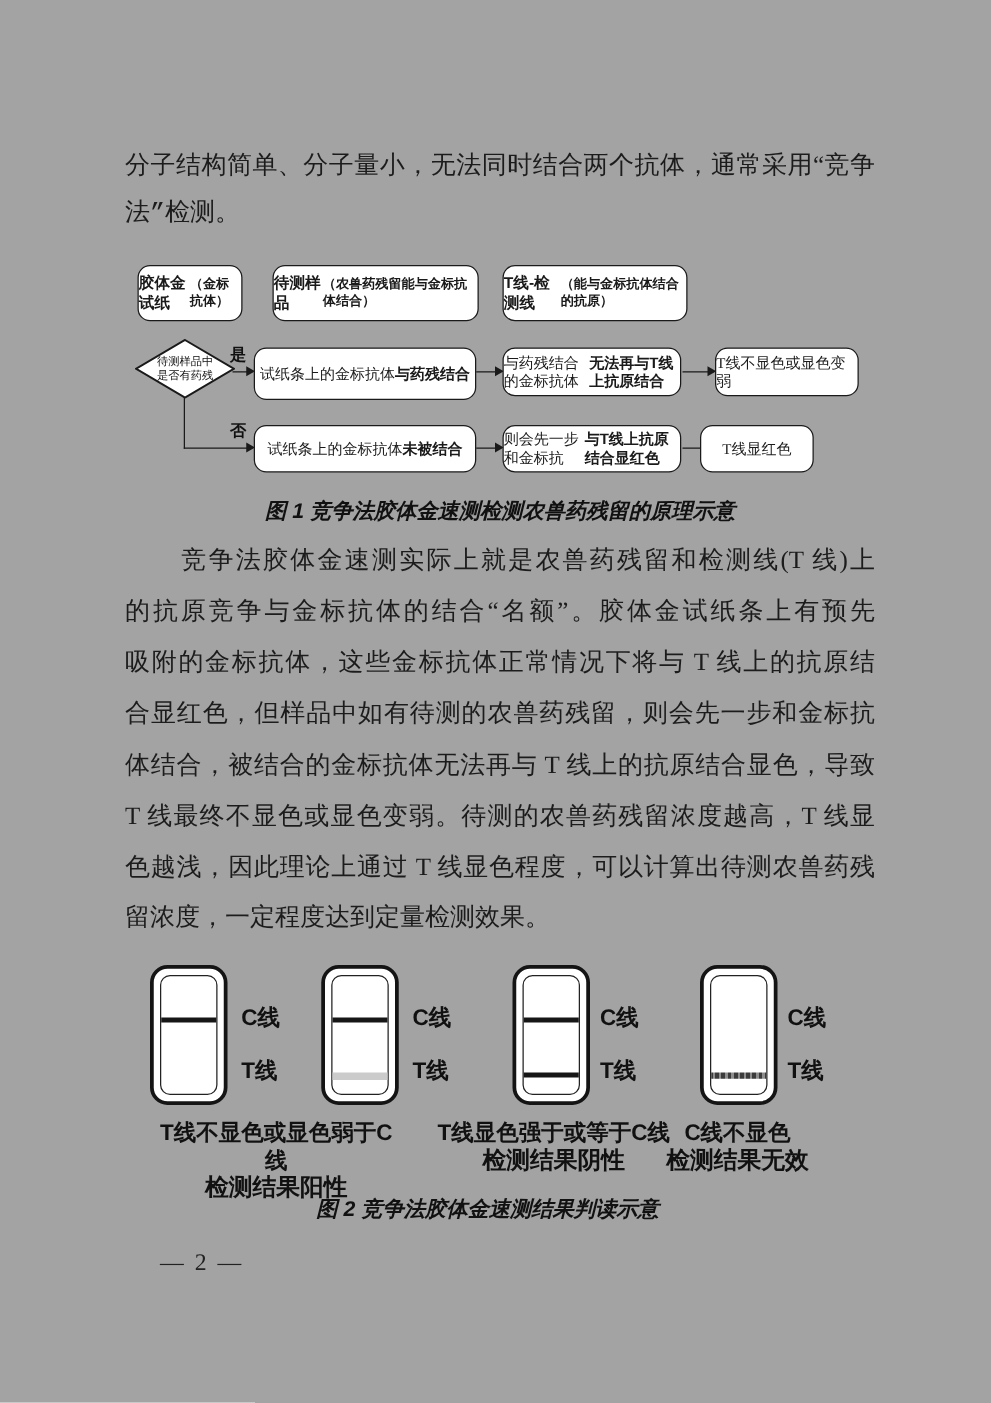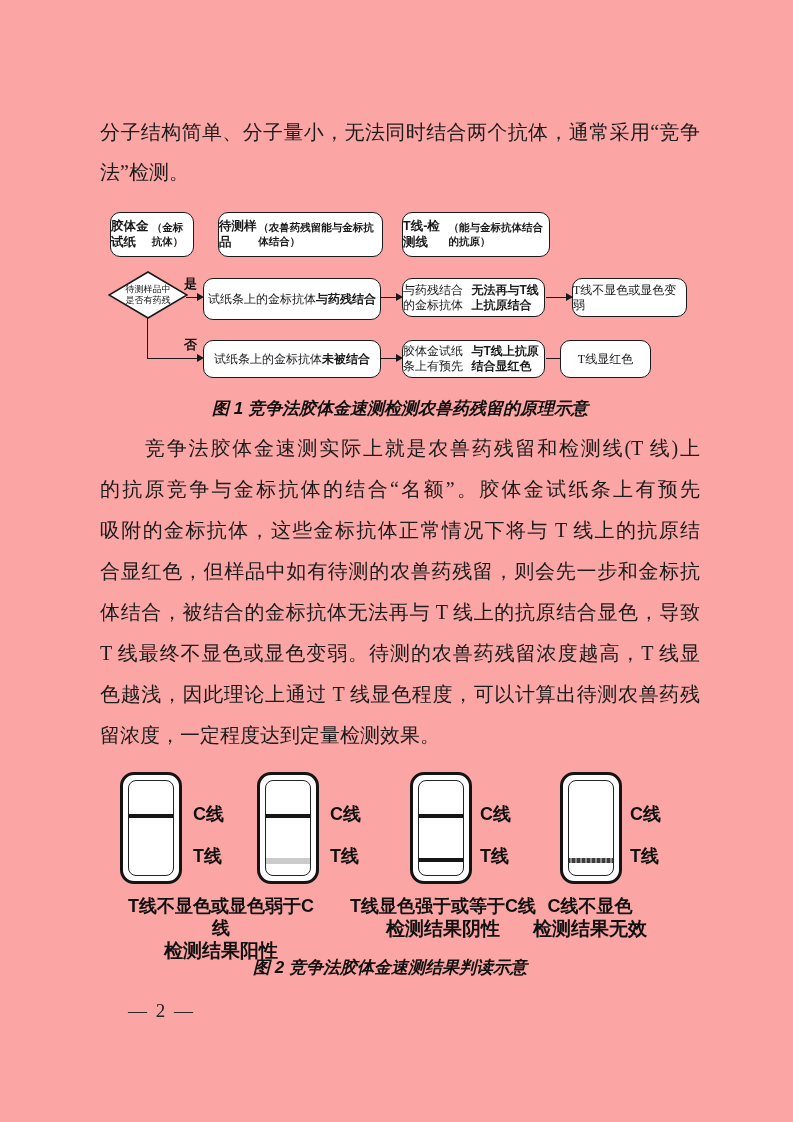--- a/index.html
+++ b/index.html
@@ -1,29 +1,29 @@
 <!DOCTYPE html>
 <html><head>
 <meta charset="utf-8">
 <style>
   html,body{margin:0;padding:0;background:#e8e8e8;}
   .page{
-    position:relative;width:793px;height:1122px;background:#fca5a5;
+    position:relative;width:793px;height:1122px;background:#a3a3a3;
     margin:0 auto;overflow:hidden;color:#1a1a1a;
     font-family:"Liberation Serif","DejaVu Serif",serif;
   }
   
   .textblock{position:absolute;left:100px;width:600px;}
   .bline{
     font-size:20px;line-height:41px;white-space:nowrap;
     text-align:justify;color:#1c1c1c;
   }
   .intro .bline{line-height:40px;}
   .jline{text-align:justify;text-align-last:justify;}
-  .lline{text-align:left;text-align-last:left;white-space:normal;}
+  .lline{text-align:left;text-align-last:left;white-space:normal;font-family:Liberation Mono, monospace;}
   .indent{padding-left:45px;}
   
   .caption{
     position:absolute;left:100px;width:600px;text-align:center;
     font-family:"Liberation Sans","DejaVu Sans",sans-serif;
     font-weight:bold;font-size:17px;color:#111;font-style:italic;
   }
   .caption2{width:580px;text-align:center;}
   
   .flowchart{position:absolute;left:100px;top:205px;width:620px;height:180px;}
@@ -138,21 +138,21 @@
       <div class="boldline">无法再与T线上抗原结合</div>
     </div>
     <div class="fbox serifbox" style="left:472px;top:73px;width:115px;height:39px">
       <div>T线不显色或显色变弱</div>
     </div>
 
     <div class="fbox serifbox" style="left:103px;top:135px;width:178px;height:38px">
       <div><span>试纸条上的金标抗体</span><b>未被结合</b></div>
     </div>
     <div class="fbox serifbox" style="left:302px;top:135px;width:143px;height:38px">
-      <div>胶体金试纸条上有预先</div>
+      <div>则会先一步和金标抗</div>
       <div class="boldline">与T线上抗原结合显红色</div>
     </div>
     <div class="fbox serifbox" style="left:460px;top:135px;width:91px;height:38px">
       <div>T线显红色</div>
     </div>
   </div>
 
   <div class="caption" style="top:397px">图 1  竞争法胶体金速测检测农兽药残留的原理示意</div>
 
   <div class="textblock" style="top:428px">

